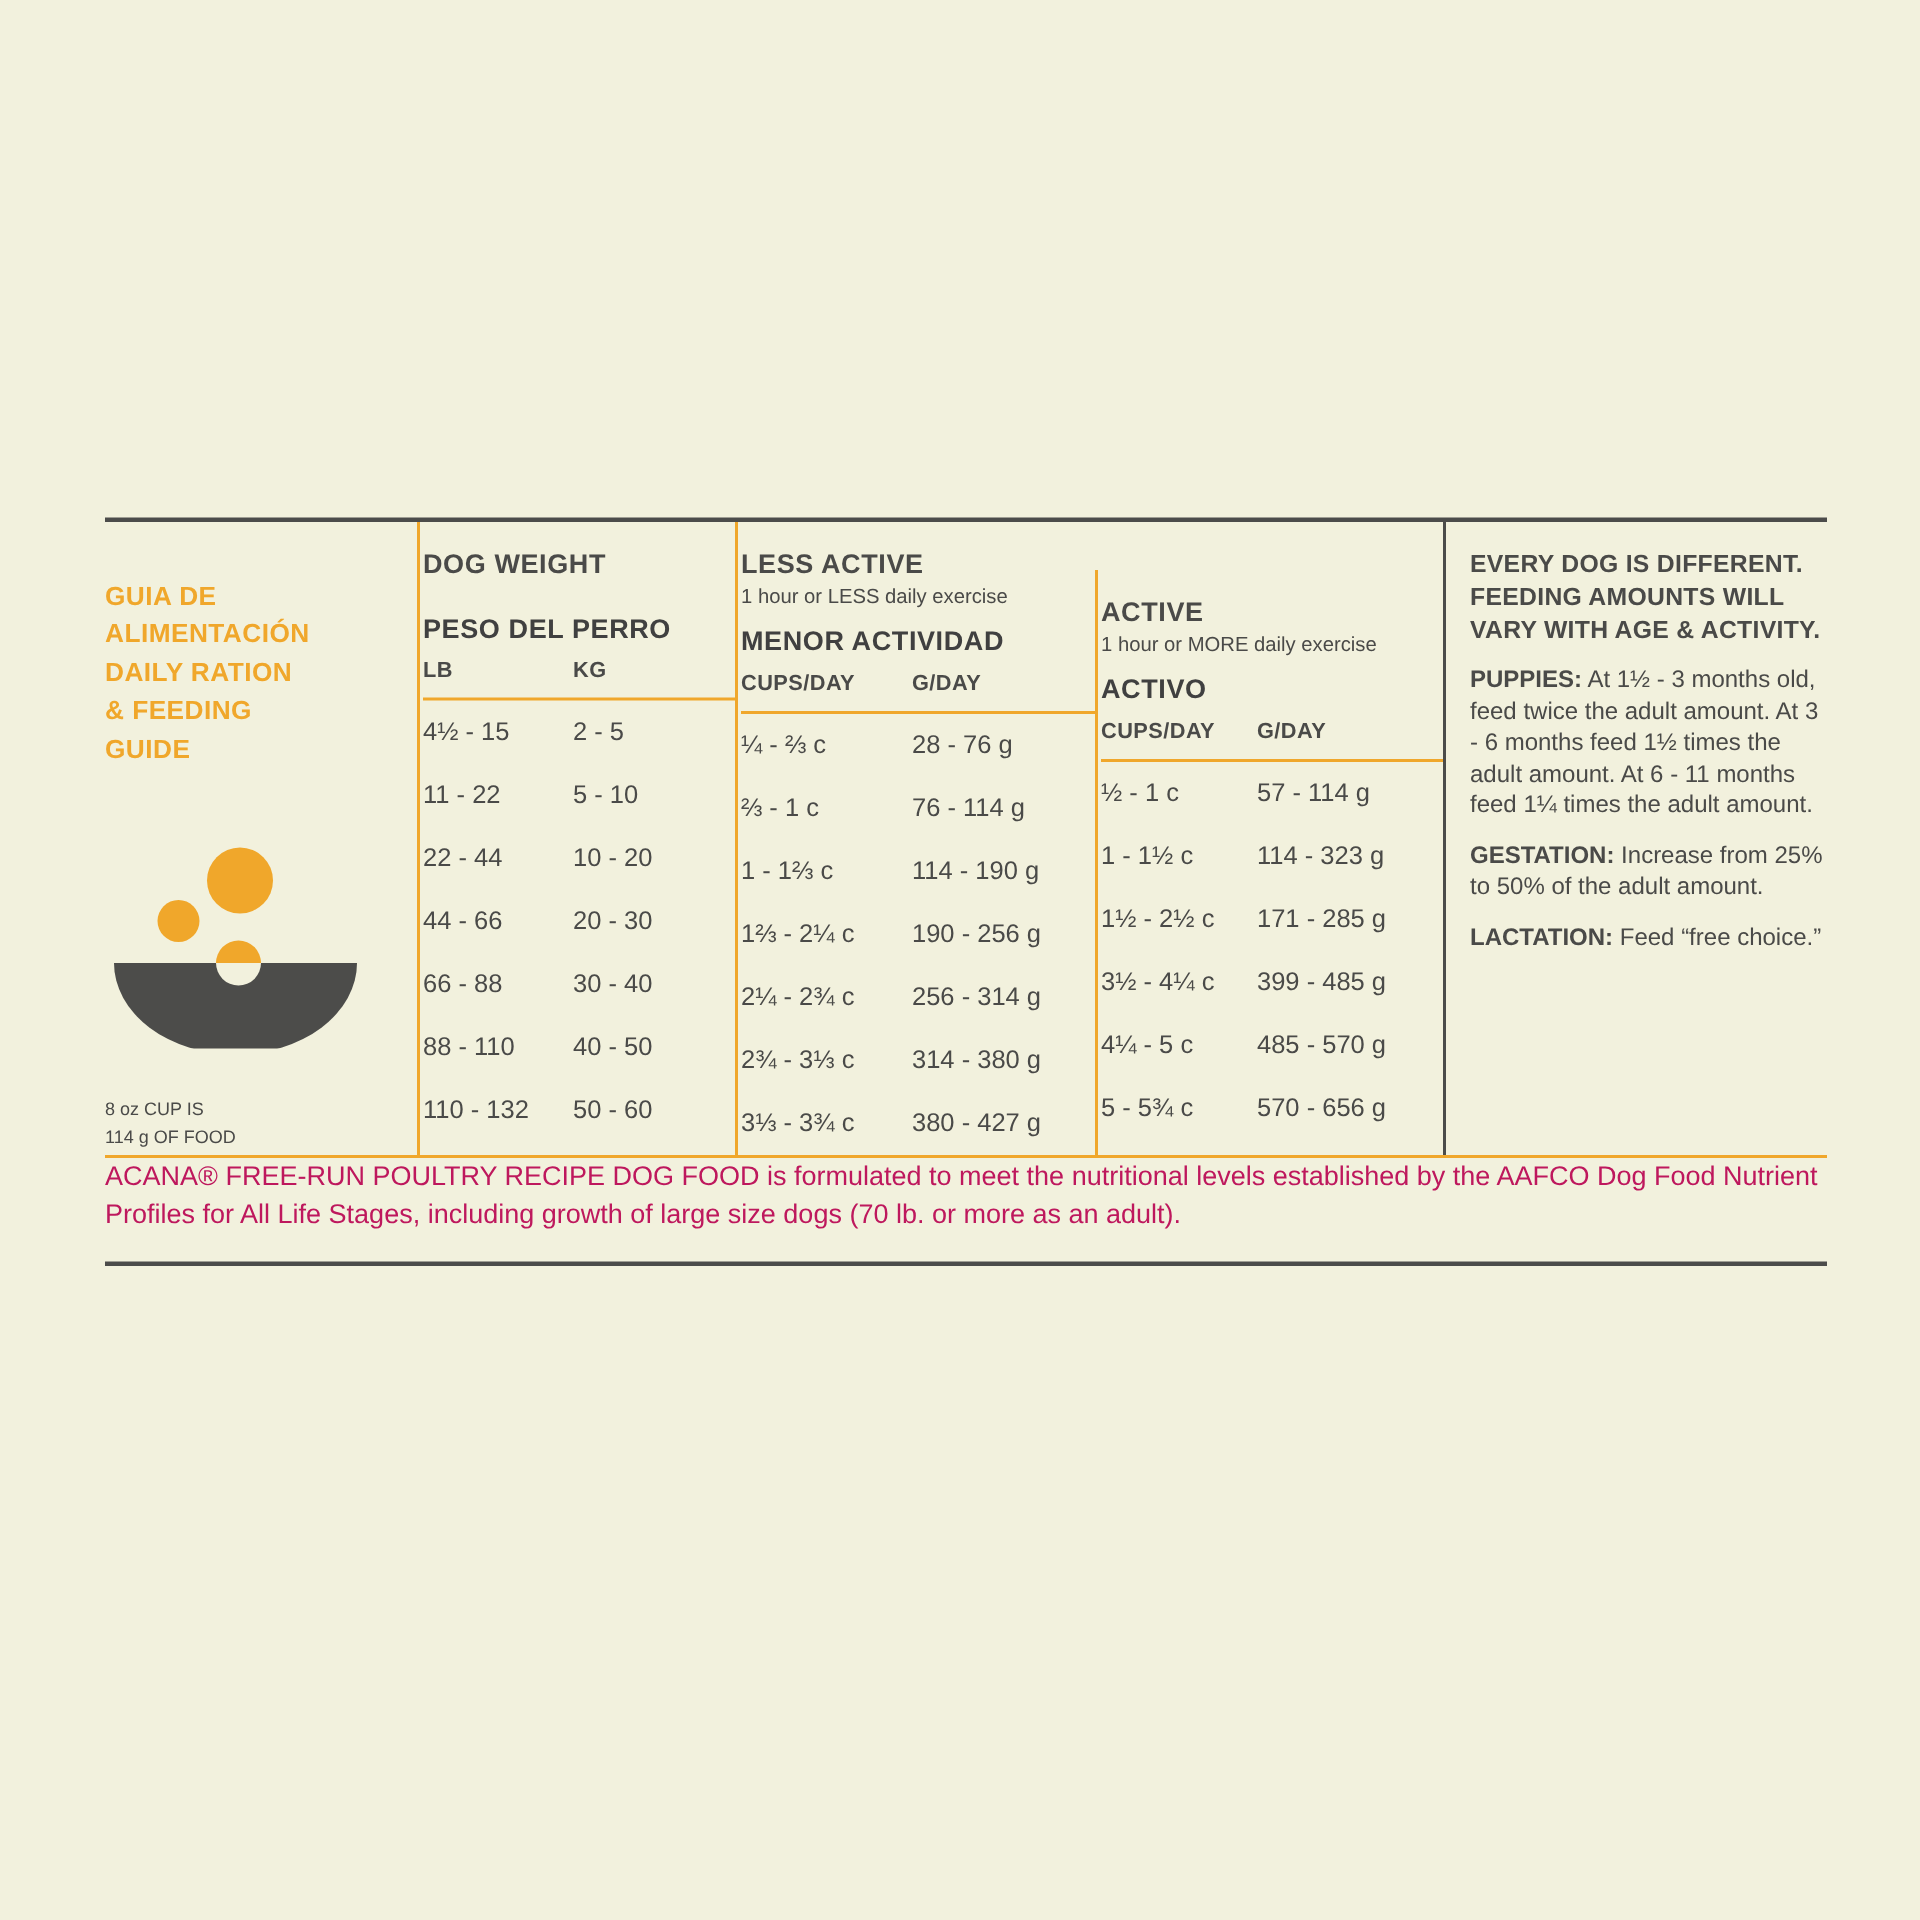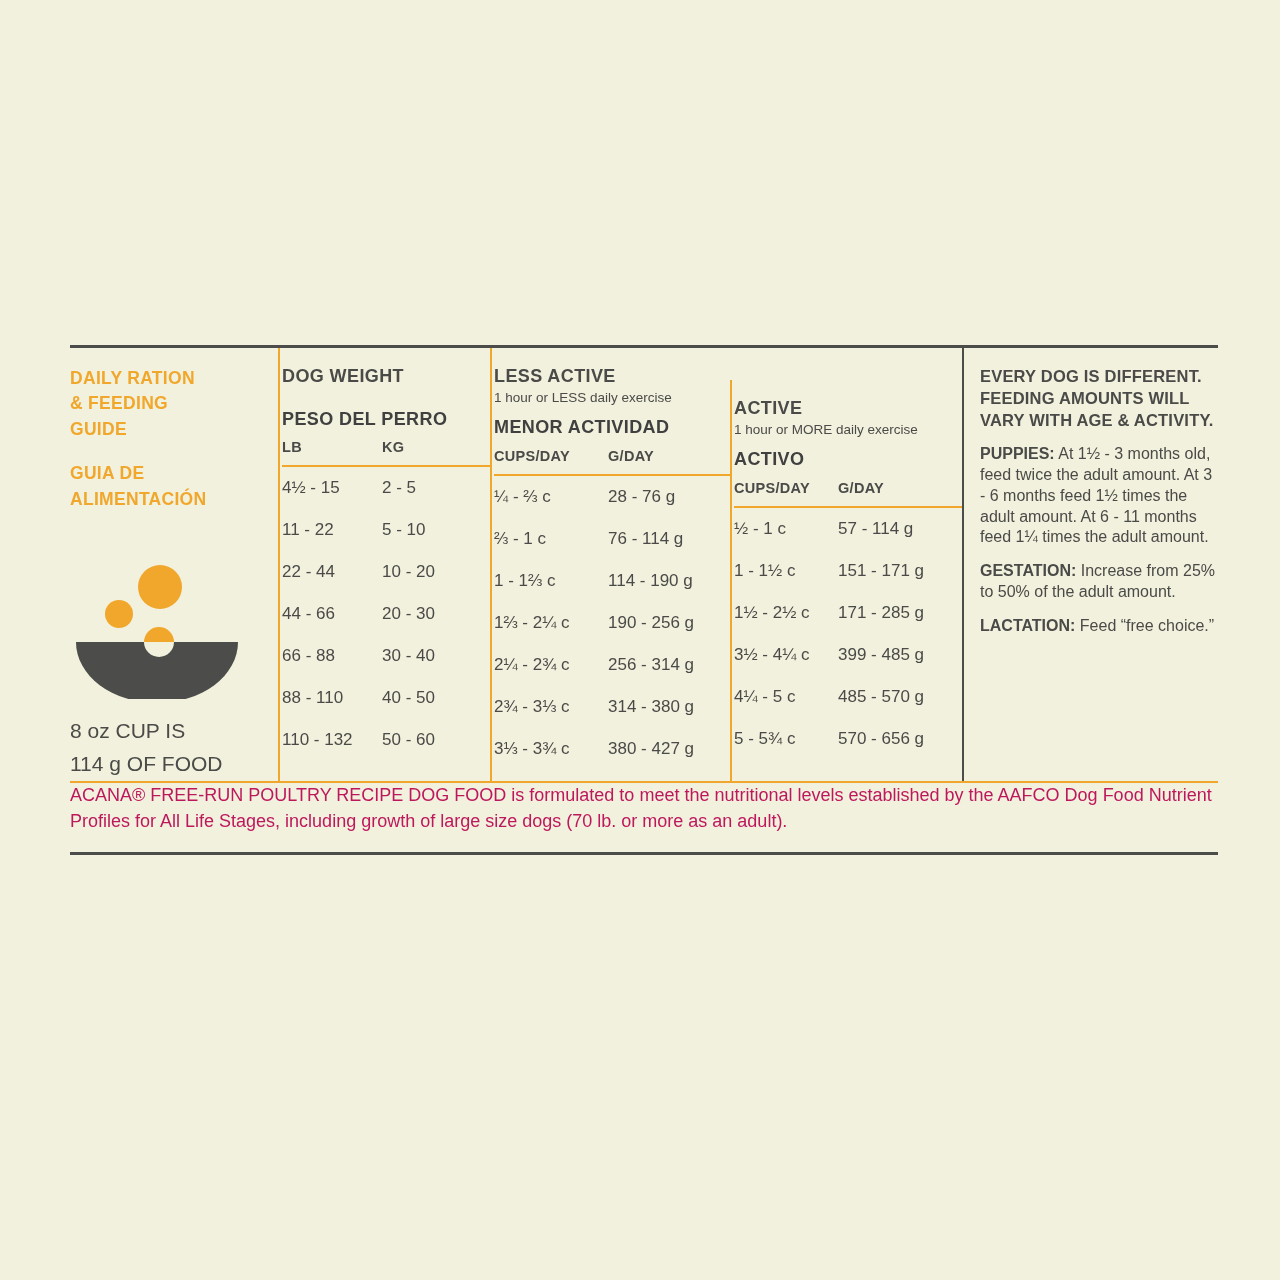--- a/index.html
+++ b/index.html
@@ -53,23 +53,24 @@
   }
   .brand-title.sp {
     margin-top: 19px;
   }
   .bowl-wrap {
     margin-top: 52px;
     height: 150px;
     position: relative;
   }
   .bowl-note {
-    font-size: 21px;
+    font-size: 12px;
     line-height: 1.6;
     color: #4a4a48;
+    margin-top: 16px;
   }
 
   
   .col {
     box-sizing: border-box;
     border-left: 2px solid #f0a72b;
     padding-left: 2px;
     padding-top: 18px;
   }
   .col-weight { width: 212px; flex: 0 0 212px; }
@@ -160,28 +161,28 @@
 </head>
 <body>
 
 <div class="page">
 
   <div class="rule-dark"></div>
 
   <div class="grid">
 
     <div class="col-brand">
+      <div class="brand-title sp">
+        <div>GUIA DE</div>
+        <div>ALIMENTACIÓN</div>
+      </div>
       <div class="brand-title">
         <div>DAILY RATION</div>
         <div>&amp; FEEDING</div>
         <div>GUIDE</div>
-      </div>
-      <div class="brand-title sp">
-        <div>GUIA DE</div>
-        <div>ALIMENTACIÓN</div>
       </div>
 
       <div class="bowl-wrap">
         <svg width="175" height="135" viewBox="0 0 175 135">
           <circle cx="90" cy="23" r="22" fill="#f0a72b"></circle>
           <circle cx="49" cy="50" r="14" fill="#f0a72b"></circle>
           <circle cx="89" cy="80" r="15" fill="#f0a72b"></circle>
           <path d="M6 78 H168 A81 61 0 0 1 6 78 Z" fill="#4c4c4a"></path>
           <circle cx="89" cy="80" r="15" fill="none" stroke="#f2f1dd" stroke-width="0"></circle>
           <path d="M74 78 a15 15 0 0 0 30 0 Z" fill="#f2f1dd"></path>
@@ -282,21 +283,21 @@
         <div class="c1">CUPS/DAY</div>
         <div class="c2">G/DAY</div>
       </div>
       <div class="rows">
         <div class="row">
           <div class="c1">½ - 1 c</div>
           <div class="c2">57 - 114 g</div>
         </div>
         <div class="row">
           <div class="c1">1 - 1½ c</div>
-          <div class="c2">151 - 171 g</div>
+          <div class="c2">114 - 323 g</div>
         </div>
         <div class="row">
           <div class="c1">1½ - 2½ c</div>
           <div class="c2">171 - 285 g</div>
         </div>
         <div class="row">
           <div class="c1">3½ - 4¼ c</div>
           <div class="c2">399 - 485 g</div>
         </div>
         <div class="row">

